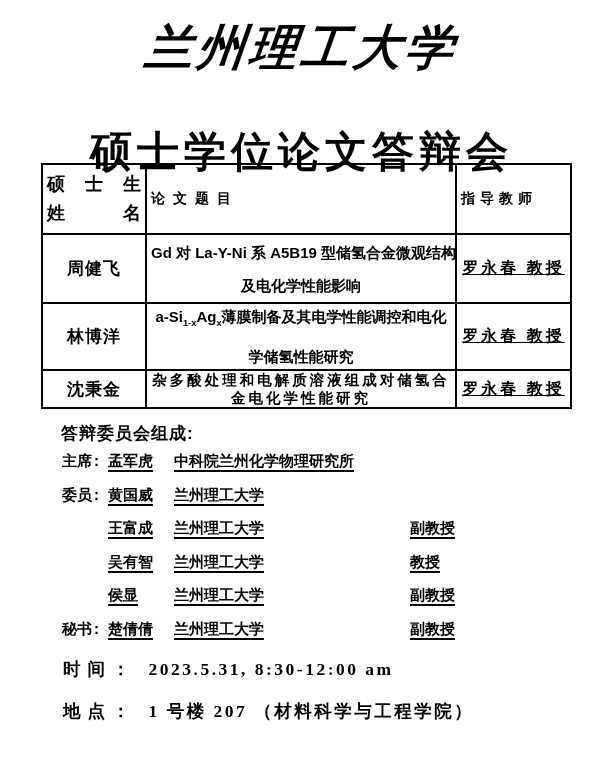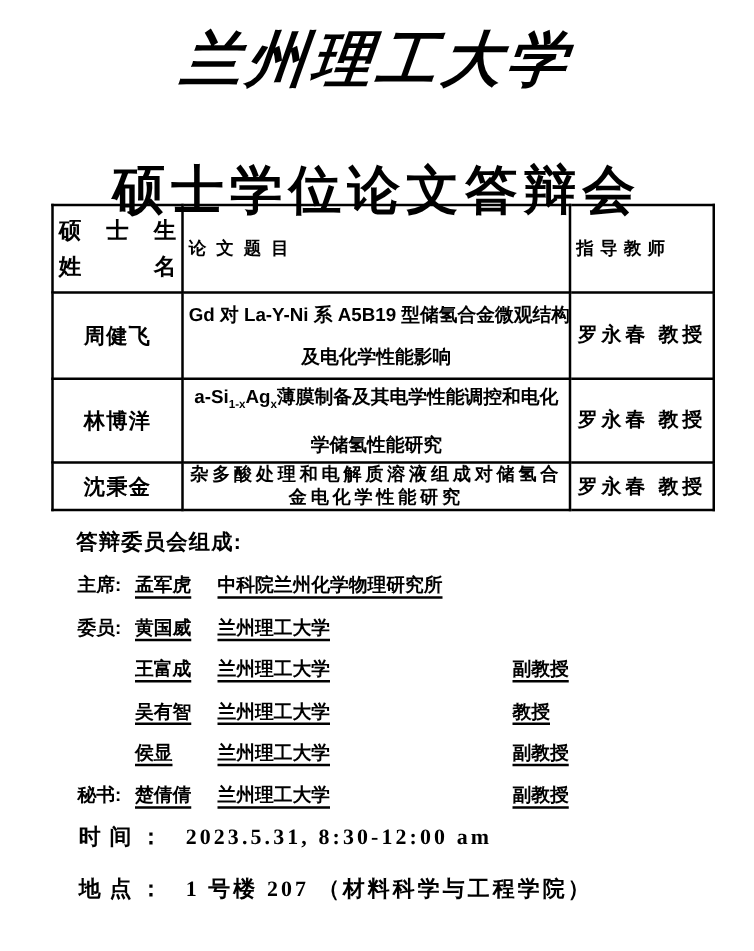--- a/index.html
+++ b/index.html
@@ -50,31 +50,31 @@
   }
   .hdr-center { text-align:left; font-size:14px; }
   .hdr-thesis { letter-spacing:8px; }
   .hdr-advisor { letter-spacing:5px; }
   .name-cell { text-align:center; font-size:17px; letter-spacing:1px; }
   .thesis-cell { text-align:center; font-size:15px; }
   .thesis-cell .line { line-height:19px; white-space:nowrap; }
   .thesis-cell.roomy .line + .line { margin-top:14px; }
   .thesis-cell.tight { font-size:14.5px; letter-spacing:3px; }
   .thesis-cell.tight .line { white-space:normal; line-height:18px; }
-  .advisor-cell { text-align:center; font-size:16px; letter-spacing:3px; }
+  .advisor-cell { text-align:center; font-size:16px; letter-spacing:3px;text-decoration:underline; }
   sub { font-size:0.62em; }
   
   .committee-heading {
     position:absolute; left:61px; top:422px;
     font-size:17px; font-weight:bold; letter-spacing:1px;
   }
   .committee { position:absolute; left:62px; top:452px; width:505px; }
   .committee-row {
-    display:flex; align-items:center; height:33.5px;
-    font-size:15px; font-weight:bold;
+    display:flex; height:33.5px;
+    font-size:15px; font-weight:bold;font-family:Liberation Mono, monospace;
   }
   .m-role { width:46px; flex:none; }
   .m-name { width:66px; flex:none; }
   .m-aff  { width:236px; flex:none; }
   .m-title { flex:1; }
   .u { text-decoration:underline; text-decoration-thickness:1.5px; text-underline-offset:4px; }
   
   .footer-line {
     position:absolute; left:63px;
     font-family:"Liberation Serif","DejaVu Serif",serif;

